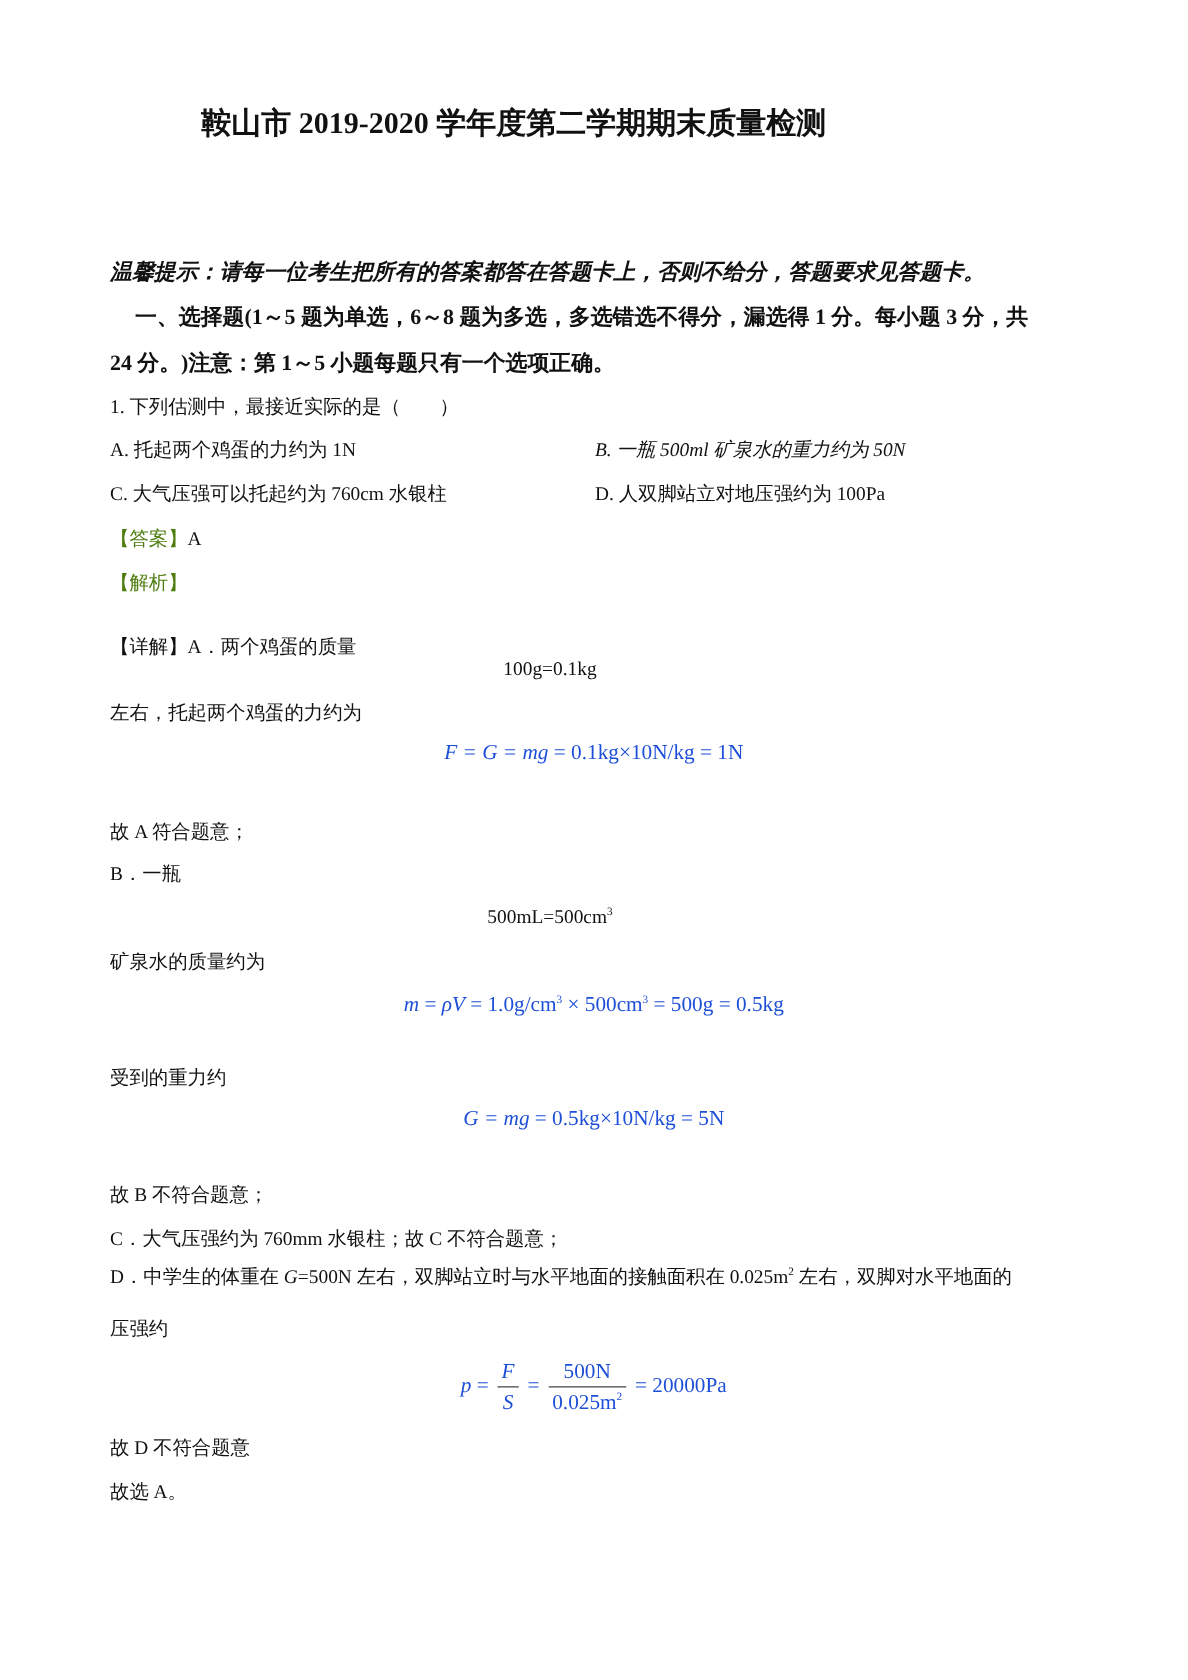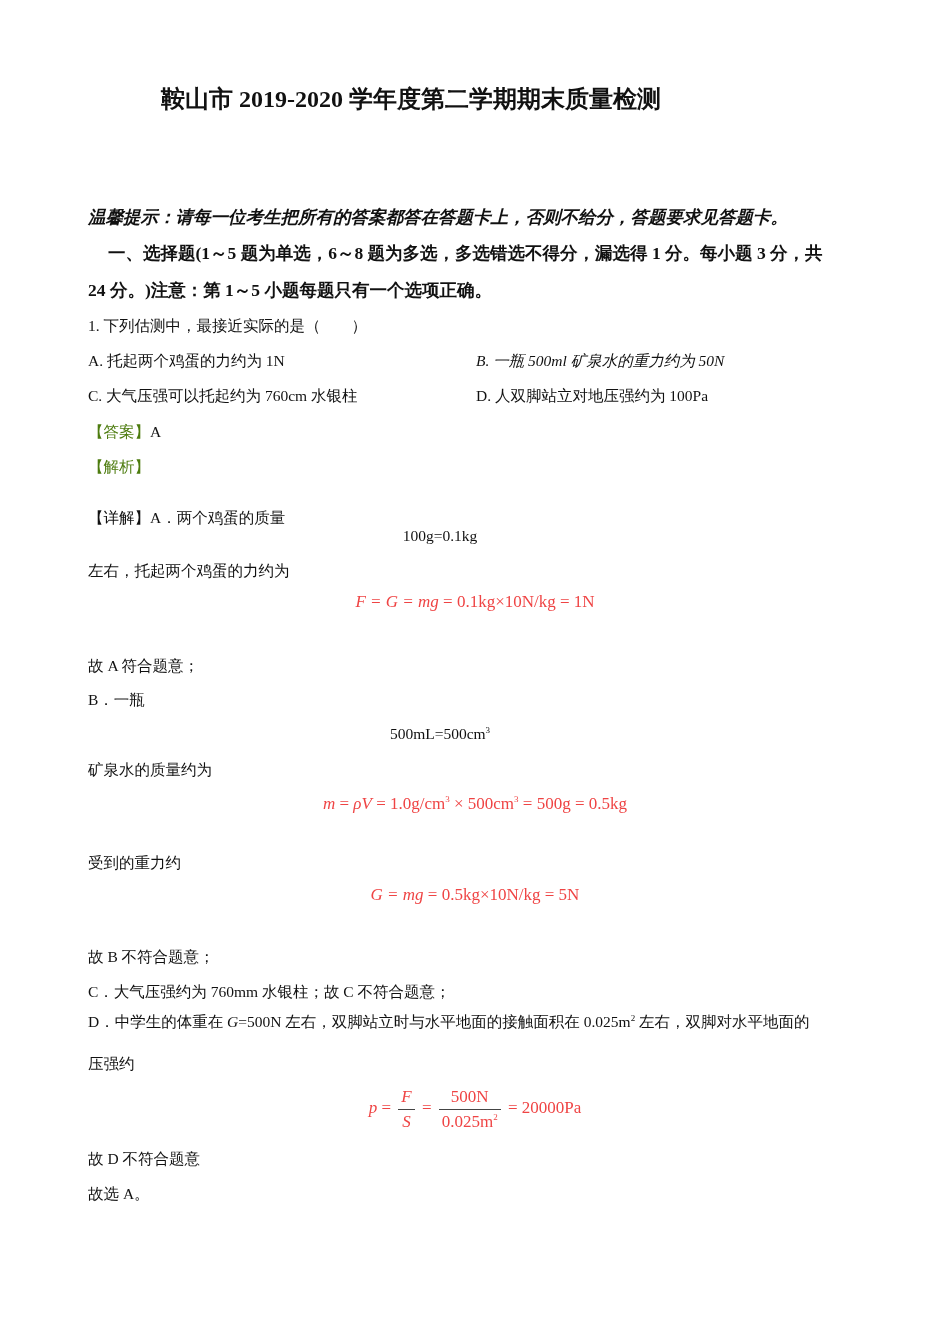--- a/index.html
+++ b/index.html
@@ -63,21 +63,21 @@
       margin-left: 12px;
     }
     .formula {
       position: absolute;
       left: 0;
       width: 950px;
       text-align: center;
       white-space: nowrap;
       font-size: 17px;
       line-height: 22px;
-      color: #ef4444;
+      color: #1d4ed8;
     }
     .formula i { font-style: italic; }
     sup { font-size: 9px; vertical-align: super; line-height: 0; }
     .frac {
       display: inline-block;
       vertical-align: middle;
       text-align: center;
       margin: 0 3px;
     }
     .frac .num {

